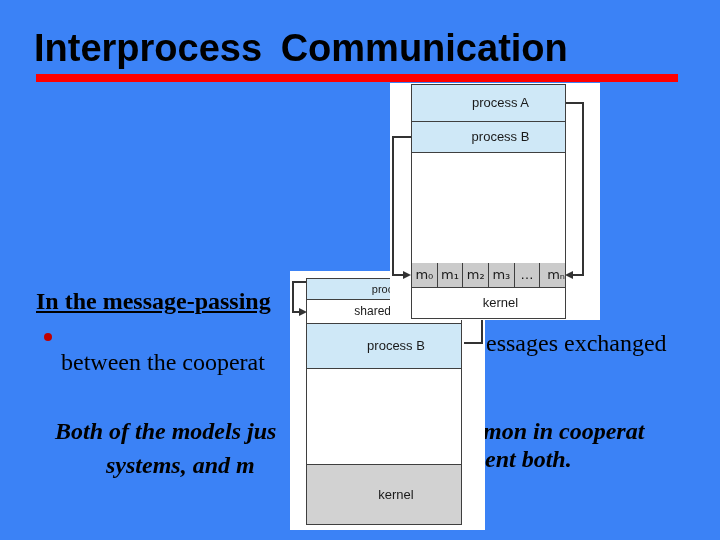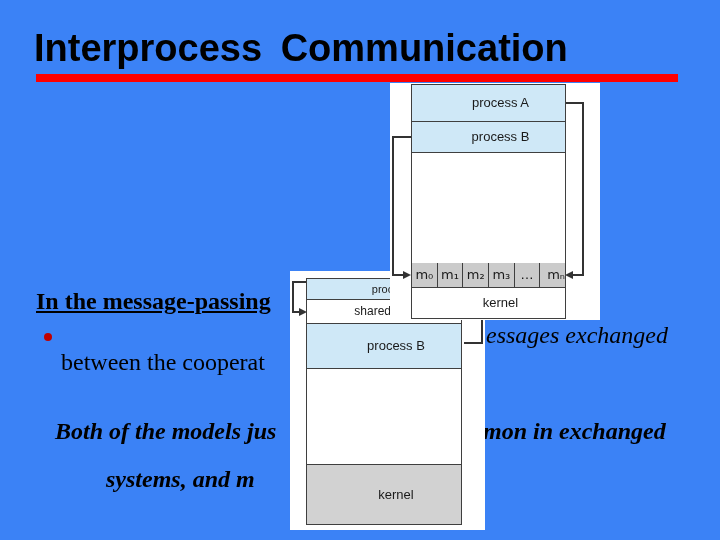--- a/index.html
+++ b/index.html
@@ -9,28 +9,28 @@
   
   .title{position:absolute;left:34px;top:27px;margin:0;
          font-family:"Liberation Sans",sans-serif;font-weight:bold;font-size:38px;
          letter-spacing:0px;word-spacing:8px;color:#000;white-space:nowrap;}
   .rule{position:absolute;left:36px;top:74px;width:642px;height:8px;background:#ff0000;}
 
   
   .frag{position:absolute;font-size:24px;color:#000;white-space:nowrap;z-index:1;text-align:center;}
   .heading{left:36px;top:288px;font-weight:bold;text-decoration:underline;}
   .b1l{left:61px;top:322px;}
-  .b1r{left:486px;top:322px;font-style:italic;}
+  .b1r{left:486px;top:330px;}
   .b2l{left:61px;top:349px;}
   .bullet-dot{position:absolute;left:44px;top:333px;width:8px;height:8px;border-radius:50%;
               background:#c00000;z-index:1;}
   .q{font-weight:bold;font-style:italic;}
   .q1l{left:55px;top:418px;}
   .q1r{left:483px;top:418px;}
-  .q2l{left:106px;top:466px;}
+  .q2l{left:106px;top:452px;}
   .q2r{left:485px;top:446px;}
 
   
   .diagram{position:absolute;background:#fff;}
   .dbox{position:absolute;box-sizing:border-box;font-family:"Liberation Sans","DejaVu Sans",sans-serif;
         color:#1a1a1a;text-align:center;padding-left:24px;}
   .outer{border:1.5px solid #3f3f3f;background:#fff;}
   .blue{background:#cfe8f7;border-bottom:1.5px solid #3f3f3f;}
   .grayfill{background:#d2d2d2;}
   .hline,.vline{position:absolute;background:#333;}
@@ -84,22 +84,23 @@
 <div class="slide">
 
   <h1 class="title">Interprocess Communication</h1>
   <div class="rule"></div>
 
   <div class="frag heading">In the message-passing</div>
   <div class="bullet-dot"></div>
   <div class="frag b1r">essages exchanged</div>
   <div class="frag b2l">between the cooperat</div>
   <div class="frag q q1l">Both of the models jus</div>
-  <div class="frag q q1r">mon in exchanged</div>
+  <div class="frag q q1r">mon in cooperat</div>
   <div class="frag q q2l">systems, and m</div>
+  <div class="frag q q2r">ent both.</div>
 
   <div class="diagram shm">
     <div class="hline shm-br-top"></div>
     <div class="vline shm-br-v"></div>
     <div class="hline shm-br-bot"></div>
     <div class="arrR shm-br-head"></div>
     <div class="hline shm-hook-h"></div>
     <div class="vline shm-hook-v"></div>
     <div class="dbox outer">
       <div class="dbox blue shm-pa">process A</div>

